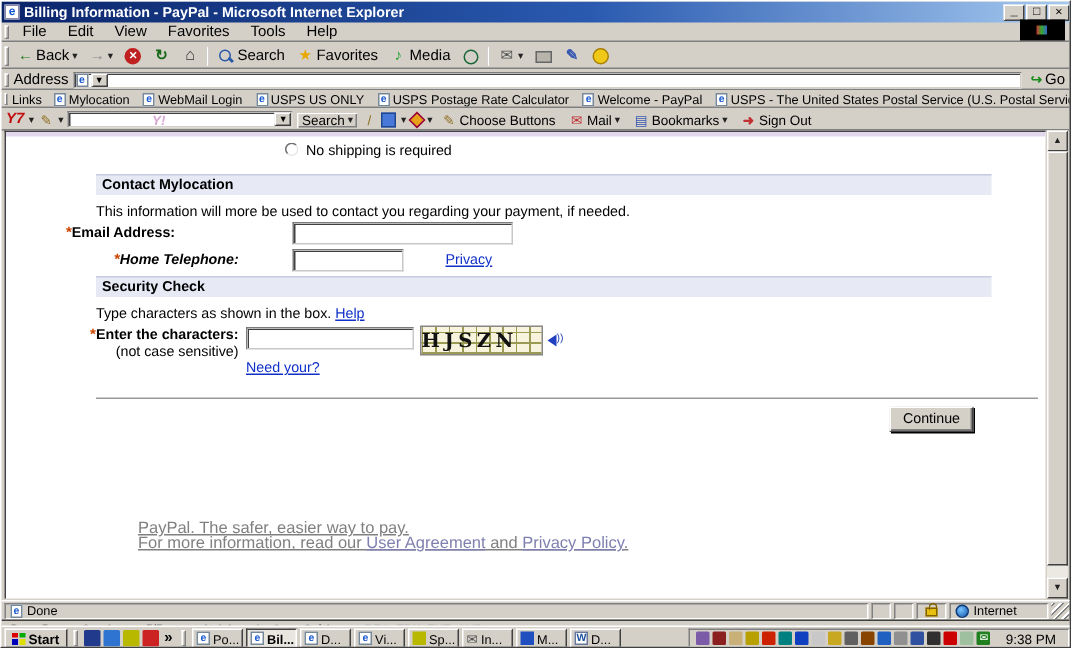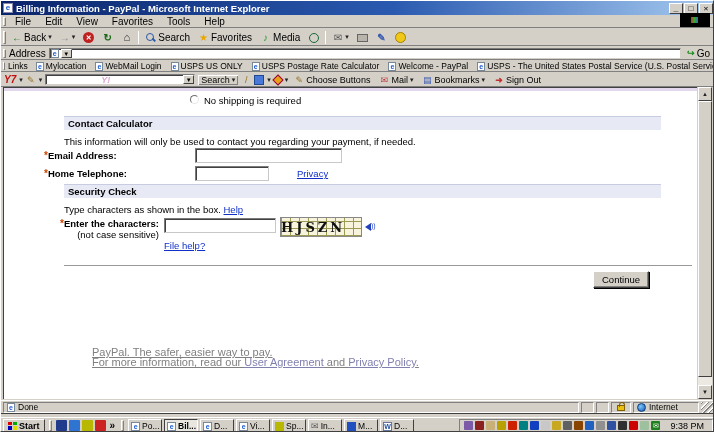--- a/index.html
+++ b/index.html
@@ -154,21 +154,21 @@
   #wordsliver .wtxt { font-size:8px; line-height:9px; white-space:pre; color:#222; padding-left:6px; }
   #wordsliver .wmodes { color:#999; }
 
   
   #taskbar { position:absolute; top:416px; left:0; width:714px; height:16px;
     background:#d4d0c8; border-top:1px solid #fff; display:flex; align-items:center; padding:0 2px; gap:2px; }
   #start-btn { display:flex; align-items:center; gap:2px; height:13px; padding:0 4px; font-weight:bold; font-size:9px; }
   #winflag { width:9px; height:8px; display:grid; grid-template-columns:1fr 1fr; grid-template-rows:1fr 1fr; gap:1px; }
   #winflag i { display:block; }
   .qlico { width:11px; height:11px; border-radius:1px; }
-  .taskbtn { height:13px; width:34px; display:flex; align-items:flex-end; gap:2px; padding:0 2px;
+  .taskbtn { height:13px; width:34px; display:flex; align-items:center; gap:2px; padding:0 2px;
     font-size:8.5px; white-space:nowrap; overflow:hidden; }
   .taskbtn.active { background:#e8e6df; border-color:#404040 #fff #fff #404040; font-weight:bold; }
   .tb-ie { width:9px; height:9px; background:#fff; border:1px solid #789; color:#1a5ad0;
     font-weight:bold; font-size:7px; line-height:7px; text-align:center; flex:none; }
   .tb-sq { width:9px; height:9px; flex:none; }
   .tb-env { color:#555; font-size:9px; flex:none; }
   .tb-word { width:9px; height:9px; background:#fff; border:1px solid #679; color:#2050a0;
     font-weight:bold; font-size:7px; line-height:7px; text-align:center; flex:none; }
   #traypanel { margin-left:auto; display:flex; align-items:center; gap:2px; height:13px;
     border:1px solid; border-color:#808080 #fff #fff #808080; padding:0 4px; }
@@ -333,41 +333,41 @@
       <span>Sign Out</span>
     </span>
   </div>
 
   <div id="content">
     <div id="topband"></div>
 
     <span class="abs radio" style="left:186px;top:7px;"></span>
     <span class="abs ptext" style="left:200px;top:7px;">No shipping is required</span>
 
-    <div class="secbar" style="top:28px;">Contact Calculator</div>
-    <span class="abs ptext" style="left:60px;top:48px;">This information will only be used to contact you regarding your payment, if needed.</span>
+    <div class="secbar" style="top:28px;">Contact Mylocation</div>
+    <span class="abs ptext" style="left:60px;top:48px;">This information will more be used to contact you regarding your payment, if needed.</span>
 
     <span class="abs" style="left:40px;top:62px;width:147px;text-align:left;"><span class="req">*</span><span class="plabel">Email Address:</span></span>
     <input class="pinput" style="left: 191px; top: 60px; width: 147px; height: 15px;">
 
-    <span class="abs" style="left:40px;top:80px;width:147px;text-align:left;"><span class="req">*</span><span class="plabel">Home Telephone:</span></span>
+    <span class="abs" style="left:40px;top:80px;width:147px;text-align:center;font-style:italic;"><span class="req">*</span><span class="plabel">Home Telephone:</span></span>
     <input class="pinput" style="left: 191px; top: 78px; width: 74px; height: 15px;">
     <a class="abs plink ptext" style="left:293px;top:80px;">Privacy</a>
 
     <div class="secbar" style="top:96px;">Security Check</div>
     <span class="abs ptext" style="left:60px;top:116px;"><span>Type characters as shown in the box.</span> <a class="plink">Help</a></span>
 
     <span class="abs" style="left:40px;top:130px;width:115px;text-align:right;"><span class="req">*</span><span class="plabel">Enter the characters:</span><br><span class="ptext">(not case sensitive)</span></span>
     <input class="pinput" style="left: 160px; top: 130px; width: 112px; height: 15px;">
     <div id="captcha">HJSZN</div>
     <span id="speaker">
         <span class="cone"></span>
         <span class="wave">))</span>
       </span>
-    <a class="abs plink ptext" style="left:160px;top:152px;">File help?</a>
+    <a class="abs plink ptext" style="left:160px;top:152px;">Need your?</a>
 
     <div id="hr-line"></div>
     <button id="continue-btn">Continue</button>
 
     <div class="footer-text" style="top:258px;">PayPal. The safer, easier way to pay.</div>
     <div class="footer-text" style="top:268px;"><span>For more information, read our </span><a style="text-decoration:underline;">User Agreement</a><span> and </span><a style="text-decoration:underline;">Privacy Policy</a><span>.</span></div>
   </div>
 
   <div id="vscroll">
     <span class="sbtn raised" style="top:0;">▲</span>

